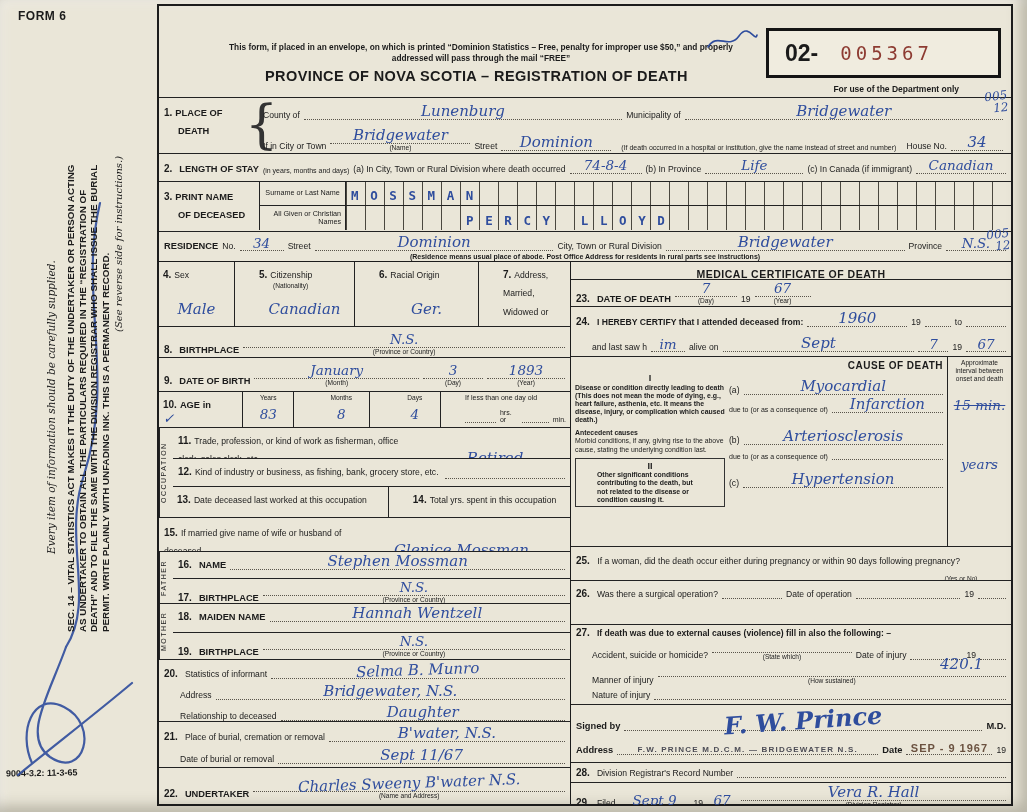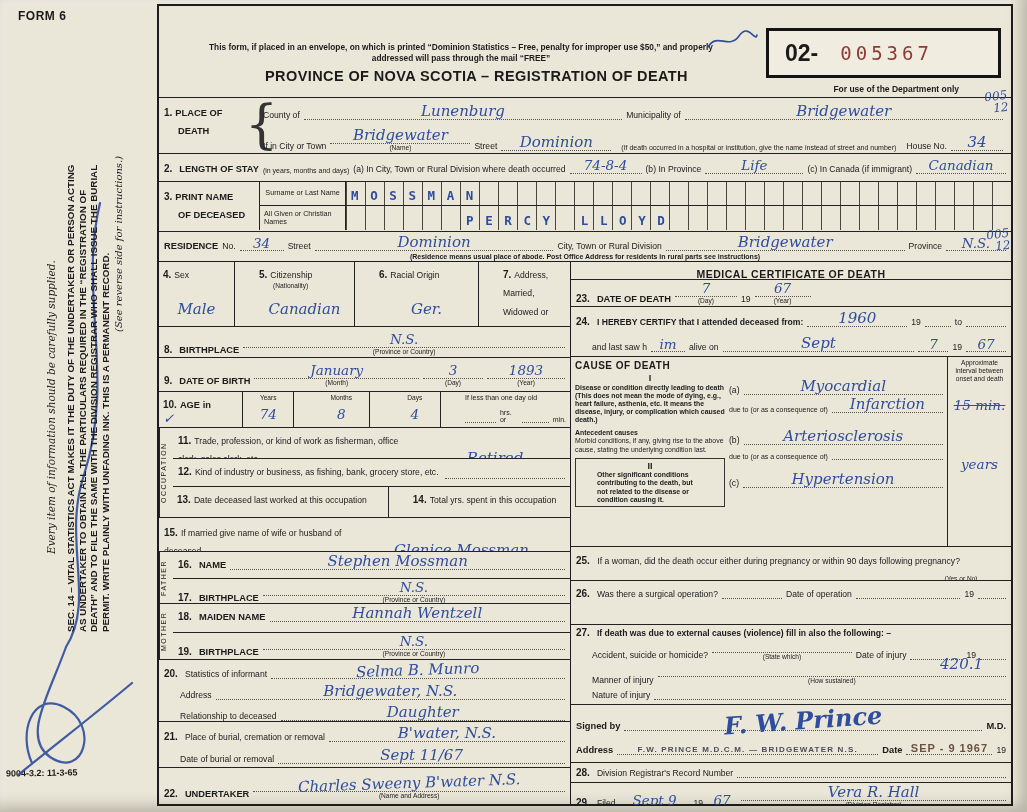--- a/index.html
+++ b/index.html
@@ -16,21 +16,21 @@
   .marginrot { width:520px; height:110px; transform:rotate(-90deg) translateX(-520px); transform-origin:0 0; }
   .everyitem { font-family:"DejaVu Serif", serif; font-style:italic; font-size:10.5px; padding-left:78px; margin-bottom:8px; }
   .sec14 { width:480px; font-weight:bold; font-size:9.8px; line-height:1.18; }
   .seerev { font-family:"DejaVu Serif", serif; font-style:italic; font-size:10px; padding-left:300px; margin-top:2px; }
 
   .scribble { position:absolute; left:4px; top:185px; }
 
   .mainform { position:absolute; left:157px; top:4px; width:856px; height:802px; border:2px solid #1c1c1c; }
 
   .hdr { position:relative; height:91px; }
-  .envnote { position:absolute; top:36px; left:32px; width:540px; font-size:8.3px; font-weight:bold; text-align:center; line-height:1.3; }
+  .envnote { position:absolute; top:36px; left:52px; width:540px; font-size:8.3px; font-weight:bold; text-align:center; line-height:1.3; }
   .title { position:absolute; top:62px; left:30px; width:575px; font-size:14.5px; font-weight:bold; text-align:center; letter-spacing:.4px; }
   .serialbox { position:absolute; top:22px; right:10px; width:235px; height:50px; border:3px solid #141414; background:#f0ecdf; display:flex; align-items:center; }
   .sprefix { font-size:23px; font-weight:bold; margin-left:16px; }
   .snum { font-size:19px; color:#8d3b32; margin-left:22px; letter-spacing:4px; font-family:"DejaVu Sans Mono", monospace; }
   .deptnote { position:absolute; bottom:3px; right:52px; font-size:8.5px; font-weight:bold; }
   .hdrmark { position:absolute; top:24px; right:252px; }
 
   .hwcode { position:absolute; display:flex; flex-direction:column; align-items:flex-end; line-height:1; transform:rotate(-6deg); z-index:3; }
   .hwcode span { font-family:"DejaVu Serif", serif; font-style:italic; color:#2f4d9d; font-size:12px; }
   .code1 { top:84px; right:3px; }
@@ -47,21 +47,21 @@
   .line { display:flex; align-items:flex-end; gap:4px; }
   .bl { border-bottom:1.1px dotted #59544b; display:flex; align-items:flex-end; justify-content:center; padding:0 3px; min-height:13px; }
   .fld { display:flex; flex-direction:column; justify-content:flex-end; }
   .gr { flex:1; }
 
   .seclab { position:absolute; left:5px; top:4px; line-height:1.15; }
   .brace { position:absolute; left:86px; top:-4px; font-size:52px; font-weight:200; font-family:"DejaVu Serif", serif; color:#333; }
 
   
   .gridrow { display:flex; align-items:stretch; height:24px; }
-  .gridlab { width:86px; border-right:1px solid #222; font-size:7.2px; display:flex; align-items:center; justify-content:center; text-align:left; line-height:1.15; padding:0 4px; }
+  .gridlab { width:86px; border-right:1px solid #222; font-size:7.2px; display:flex; align-items:center; justify-content:center; text-align:right; line-height:1.15; padding:0 4px; }
   .gridcells { flex:1; position:relative;
      background:repeating-linear-gradient(90deg, #4a473f 0 1px, transparent 1px 19px); }
   .gridcells .hw { position:absolute; bottom:3px; left:0; font-family:"DejaVu Sans Mono", monospace; font-style:normal; font-weight:bold;
      font-size:12.5px; letter-spacing:11.6px; color:#2f4d9d; }
 
   .cols { display:flex; border-top:1.6px solid #1c1c1c; height:543px; }
   .colL { width:412px; border-right:1.6px solid #1c1c1c; }
   .colR { flex:1; }
   .colL .r:first-child, .colR .r:first-child { border-top:none; }
 
@@ -72,21 +72,21 @@
 
   .vblock { display:flex; padding:0; }
   .vlab { width:14px; border-right:1px solid #222; writing-mode:vertical-rl; transform:rotate(180deg);
           font-size:7px; letter-spacing:1.5px; text-align:center; color:#222; }
   .vrows { flex:1; }
   .vrows .r:first-child { border-top:none; }
 
   .causebox { display:flex; padding:0; }
   .cmain { flex:1; padding:2px 4px; }
   .icol { width:64px; border-left:1px solid #222; padding:2px 3px; font-size:6.6px; text-align:center; line-height:1.2; }
-  .ctitle { text-align:left; font-weight:bold; font-size:10px; letter-spacing:.5px; margin:1px 0 2px; }
+  .ctitle { text-align:right; font-weight:bold; font-size:10px; letter-spacing:.5px; margin:1px 0 2px; }
   .cbody { display:flex; gap:4px; }
   .ltext { width:150px; font-size:6.9px; line-height:1.18; }
   .ltext .rom { font-weight:bold; font-size:9px; text-align:center; }
   .iibox { border:1px solid #333; padding:2px 21px; margin-top:4px; }
   .entries { flex:1; display:flex; flex-direction:column; gap:2px; padding-top:6px; }
 
   .stamp { font-weight:bold; color:#4c4c55; letter-spacing:1.2px; font-size:8px; white-space:nowrap; }
   .datestamp { font-weight:bold; color:#6b5240; letter-spacing:1px; font-size:11px; white-space:nowrap; }
   .sig { font-family:"DejaVu Serif", serif; font-style:italic; font-weight:bold; color:#2f4d9d; font-size:24px; transform:rotate(-4deg); line-height:.8; }
 </style>
@@ -303,21 +303,21 @@
           </div>
         </div>
 
         <div class="r cellrow" style="height:36px">
           <div class="cell" style="width:64px;border-right:none;justify-content:center">
             <div><span class="num">10.</span><span class="lbb">AGE in</span></div>
             <span class="hw">✓</span>
           </div>
           <div class="cell" style="width:52px;border-left:1px solid #222">
             <div class="sub">Years</div>
-            <div class="val" style="padding-bottom:2px"><span class="hw">74</span></div>
+            <div class="val" style="padding-bottom:2px"><span class="hw">83</span></div>
           </div>
           <div class="cell" style="width:56px">
             <div class="sub">Months</div>
             <div class="val" style="padding-bottom:2px"><span class="hw">8</span></div>
           </div>
           <div class="cell" style="width:52px">
             <div class="sub">Days</div>
             <div class="val" style="padding-bottom:2px"><span class="hw">4</span></div>
           </div>
           <div class="cell" style="flex:1">

